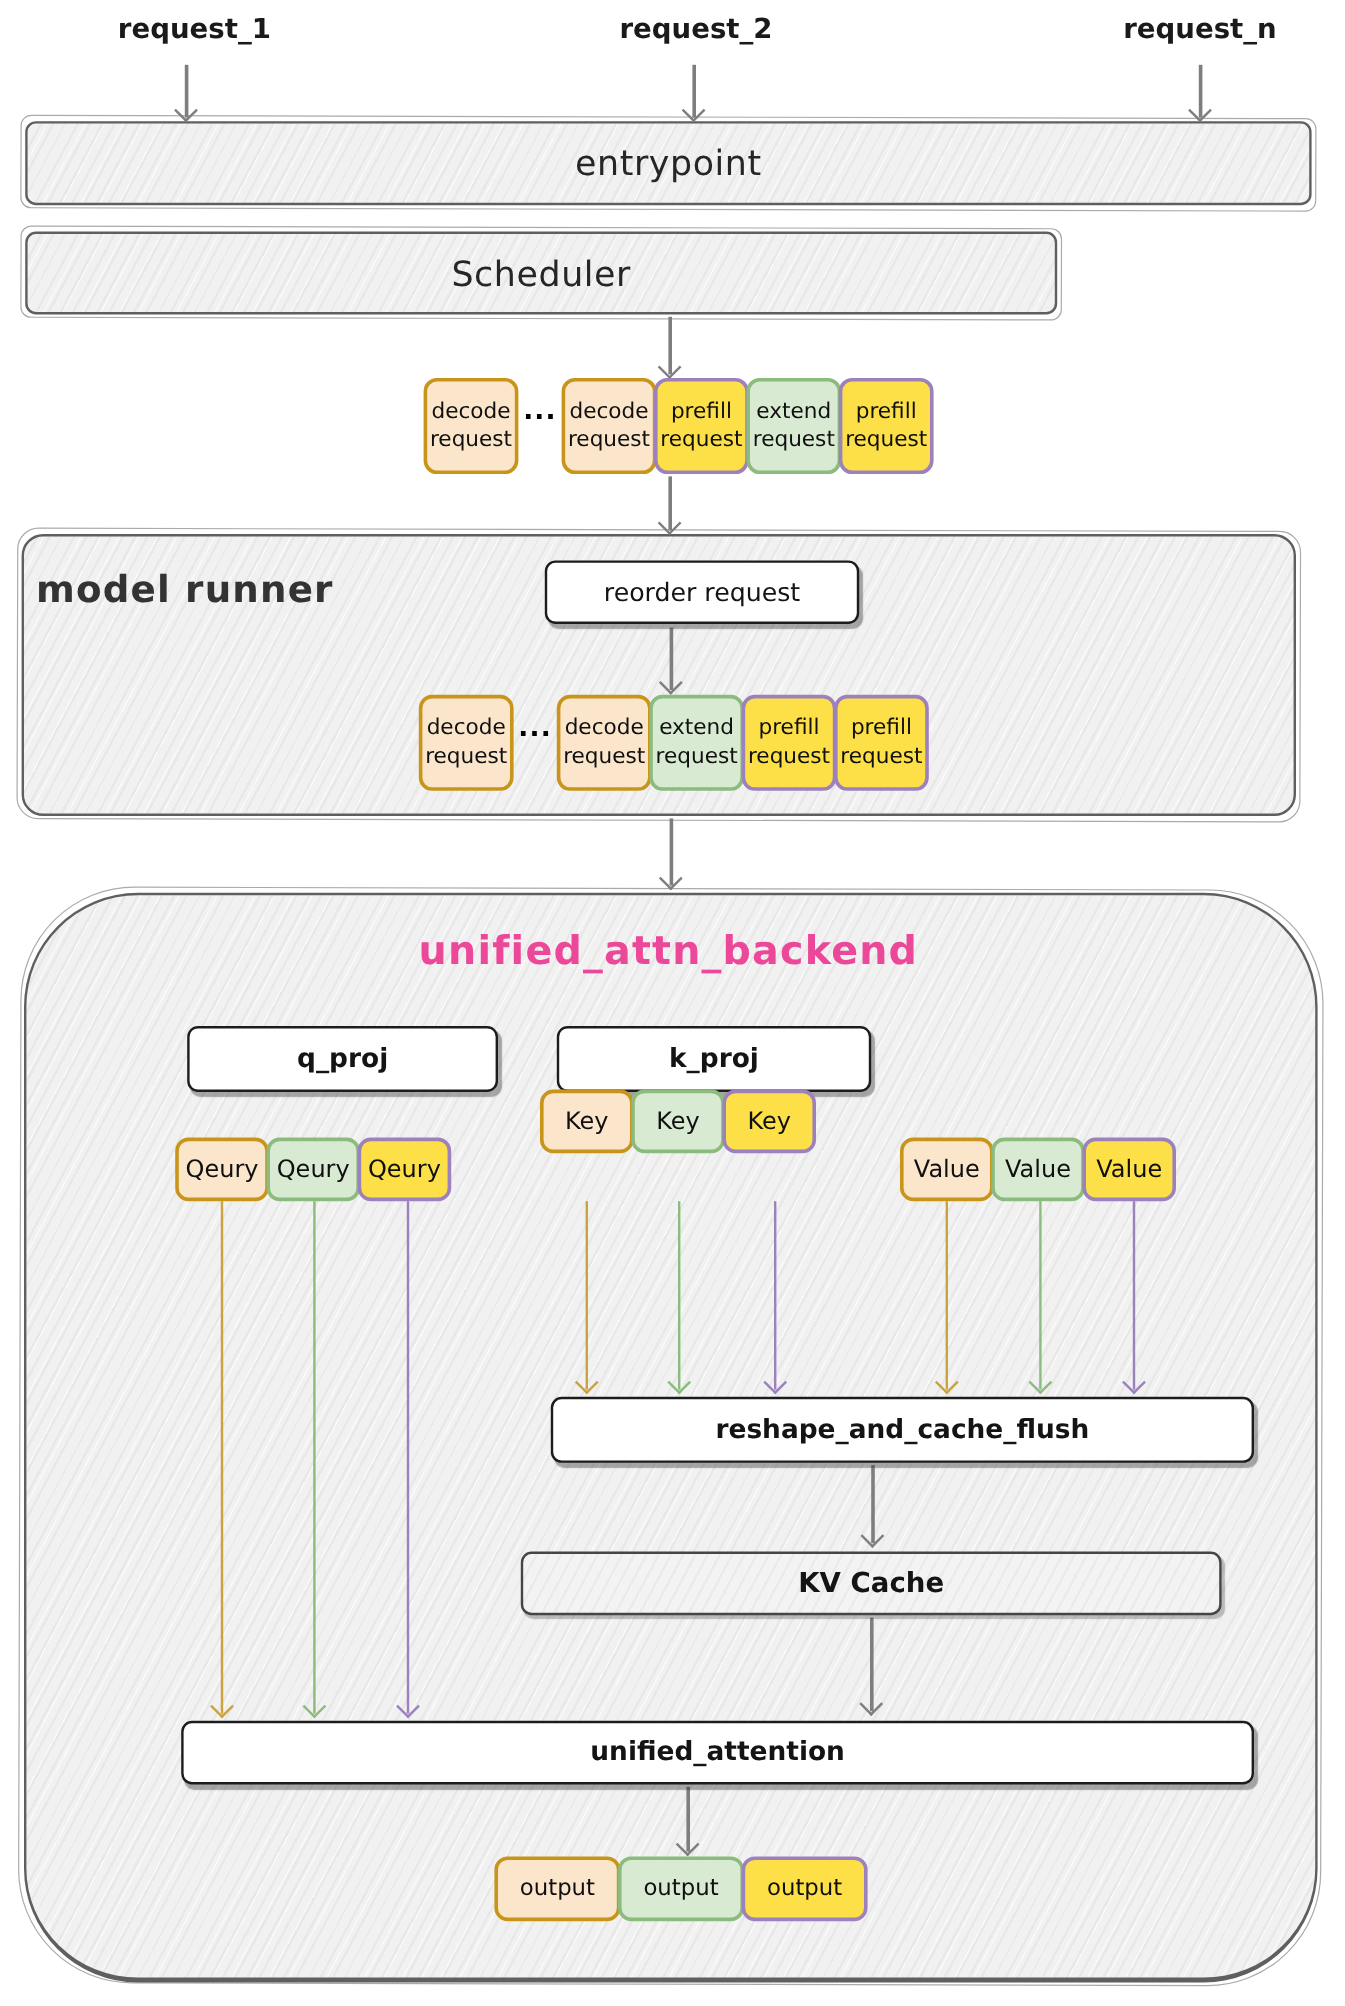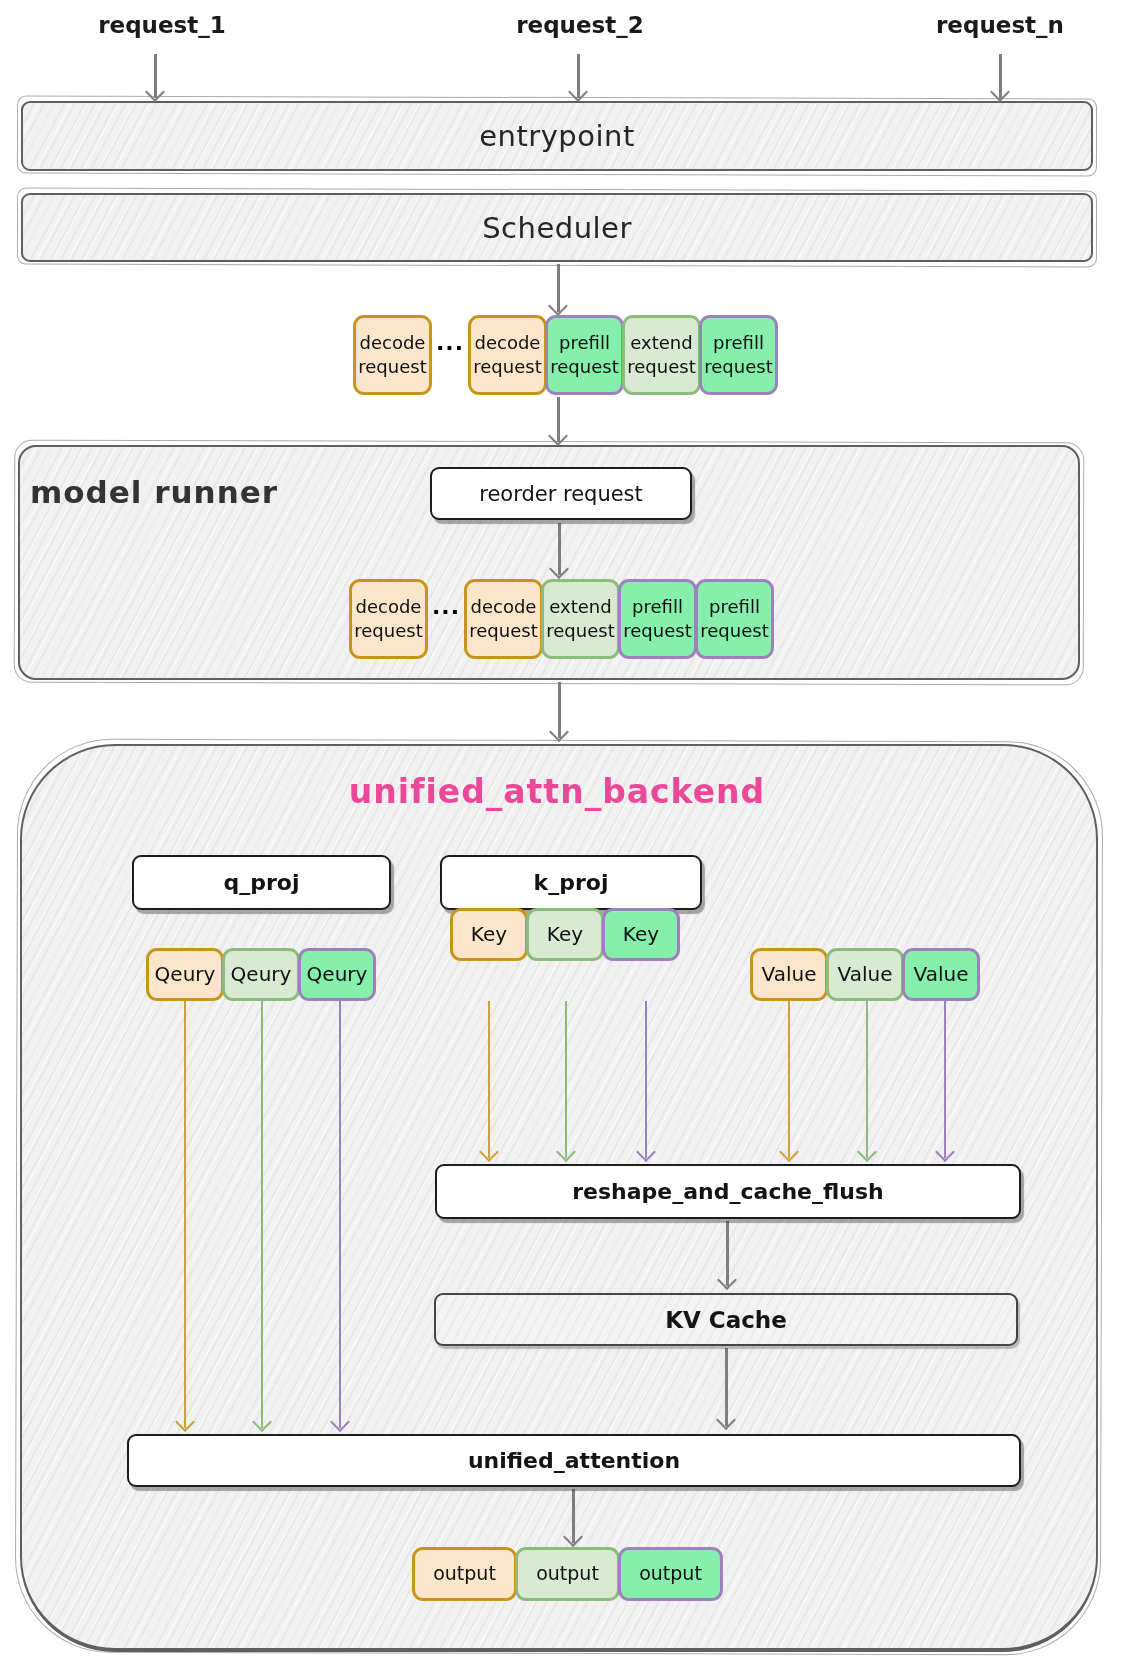--- a/index.html
+++ b/index.html
@@ -25,21 +25,21 @@
   .band .band-label{
     position:absolute;inset:0;display:flex;align-items:center;justify-content:center;
     font-size:29px;letter-spacing:.5px;color:#262626;
   }
   
   .wbox{
     position:absolute;box-sizing:border-box;background:#ffffff;
     border:2.6px solid #1c1c1c;border-radius:9px;
     box-shadow:3px 4px 1px rgba(40,40,40,.38);
     display:flex;align-items:center;justify-content:center;
-    font-size:22px;font-weight:600;color:#141414;z-index:6;
+    font-size:22px;font-weight:600;color:#141414;z-index:6;margin-left:24px;
   }
   .graybox{
     position:absolute;box-sizing:border-box;
     background:
       repeating-linear-gradient(118deg, rgba(0,0,0,0.035) 0 2px, rgba(0,0,0,0) 2px 9px),
       #f3f3f3;
     border:2.4px solid #454545;border-radius:9px;
     box-shadow:2px 3px 1px rgba(40,40,40,.28);
     display:flex;align-items:center;justify-content:center;
     font-size:23px;font-weight:700;color:#141414;z-index:6;
@@ -50,21 +50,21 @@
     box-sizing:border-box;display:flex;flex-direction:column;align-items:center;justify-content:center;
     border-radius:11px;border:3.2px solid #000;font-size:18px;line-height:1.32;color:#101010;
     text-align:center;
   }
   .chip + .chip{margin-left:-2px;}
   .chip.req{width:79px;height:80px;}
   .chip.small{width:78px;height:53px;font-size:20px;}
   .chip.out{width:105px;height:54px;font-size:19px;}
   .chip.orange{background:#FBE6CC;border-color:#C8951B;}
   .chip.green{background:#D9EAD3;border-color:#8CBB7E;}
-  .chip.purple{background:#86efac;border-color:#9D81BD;}
+  .chip.purple{background:#fde047;border-color:#9D81BD;}
   .dots{
     width:36px;display:flex;align-items:center;justify-content:center;
     font-weight:700;font-size:22px;letter-spacing:1px;color:#000;padding-bottom:26px;
   }
   
   .arrow{position:absolute;width:2.6px;background:#7e7e7e;z-index:5;}
   .arrow::after{
     content:"";position:absolute;left:50%;bottom:-1px;width:12px;height:12px;
     border-left:2.6px solid #7e7e7e;border-bottom:2.6px solid #7e7e7e;
     transform:translateX(-50%) rotate(-45deg);transform-origin:center;
@@ -91,21 +91,21 @@
   <div class="toplabel" style="left:1000px;">request_n</div>
 
   <div class="arrow" style="left:154px;top:54px;height:44px;"></div>
   <div class="arrow" style="left:577px;top:54px;height:44px;"></div>
   <div class="arrow" style="left:999px;top:54px;height:44px;"></div>
 
   <div class="container band" style="left:21px;top:101px;width:1072px;height:70px;">
     <div class="band-label">entrypoint</div>
   </div>
 
-  <div class="container band" style="left:21px;top:193px;width:1072px;height:69px;">
+  <div class="container band" style="left:21px;top:193px;width:860px;height:69px;">
     <div class="band-label">Scheduler</div>
   </div>
 
   <div class="arrow" style="left:557px;top:264px;height:48px;"></div>
 
   <div class="chiprow" style="left:353px;top:315px;" id="row-sched">
       <div class="chip req orange">
         <div>decode</div>
         <div>request</div>
       </div>

